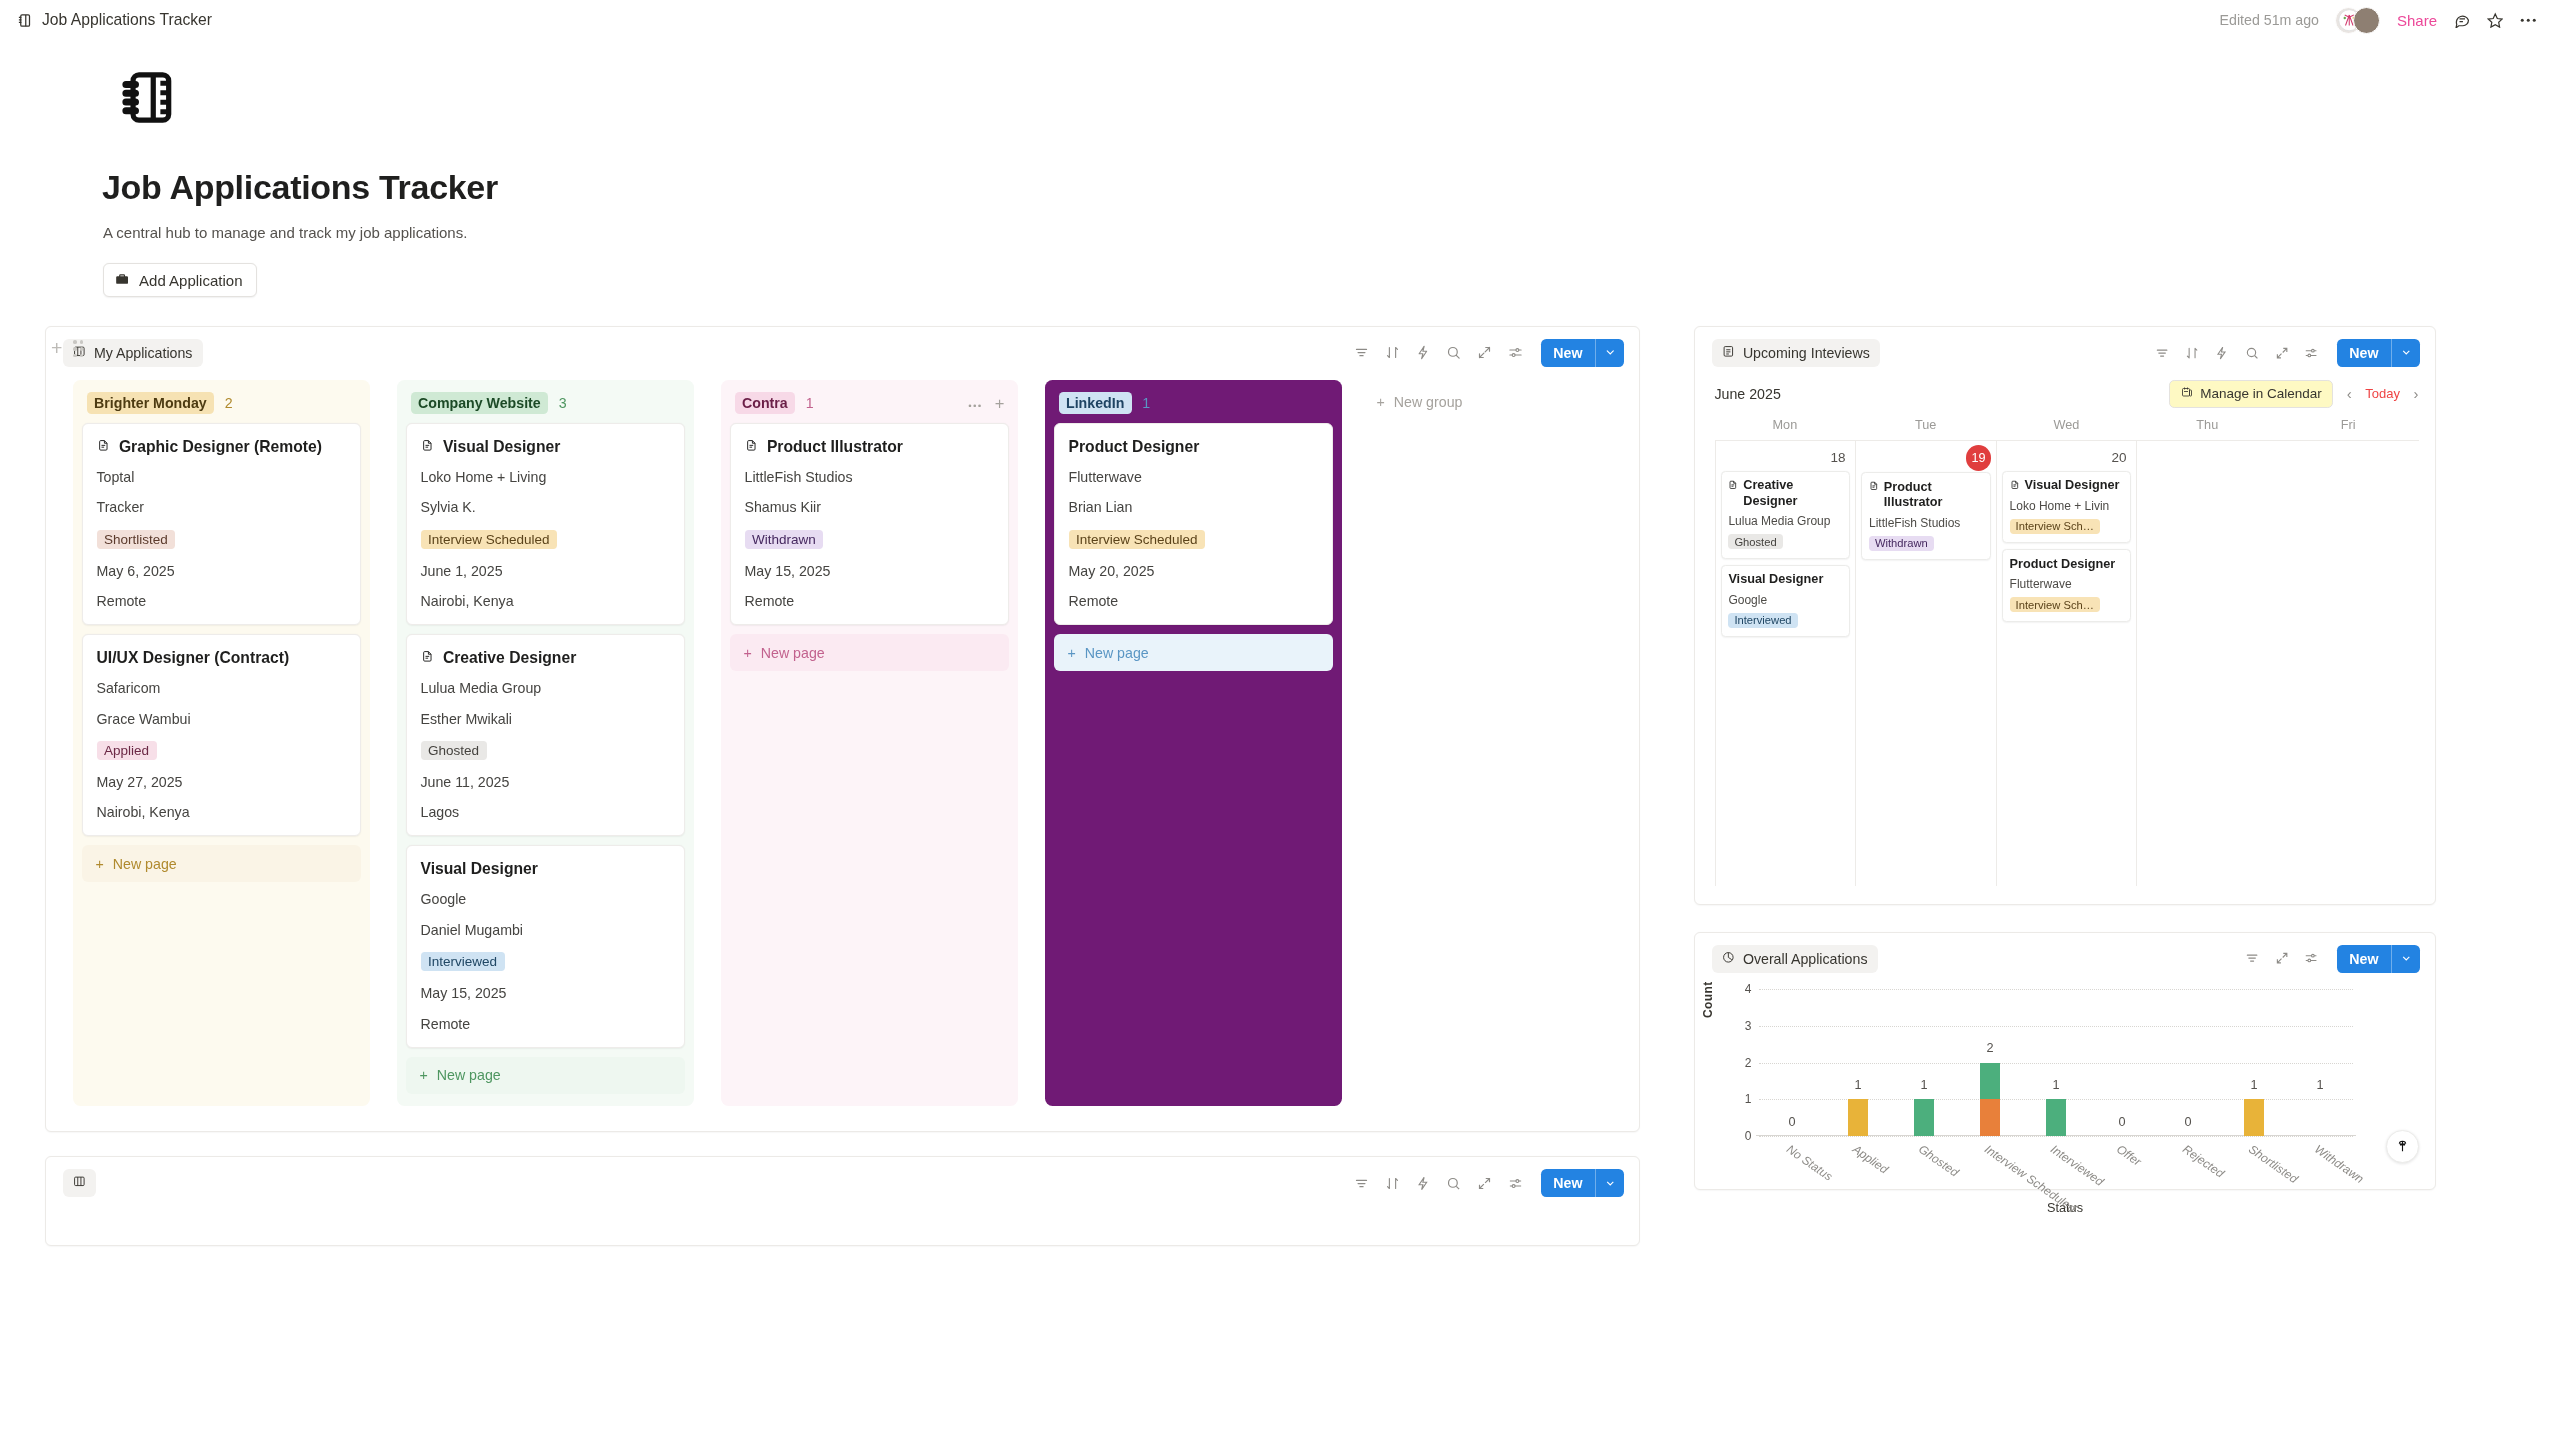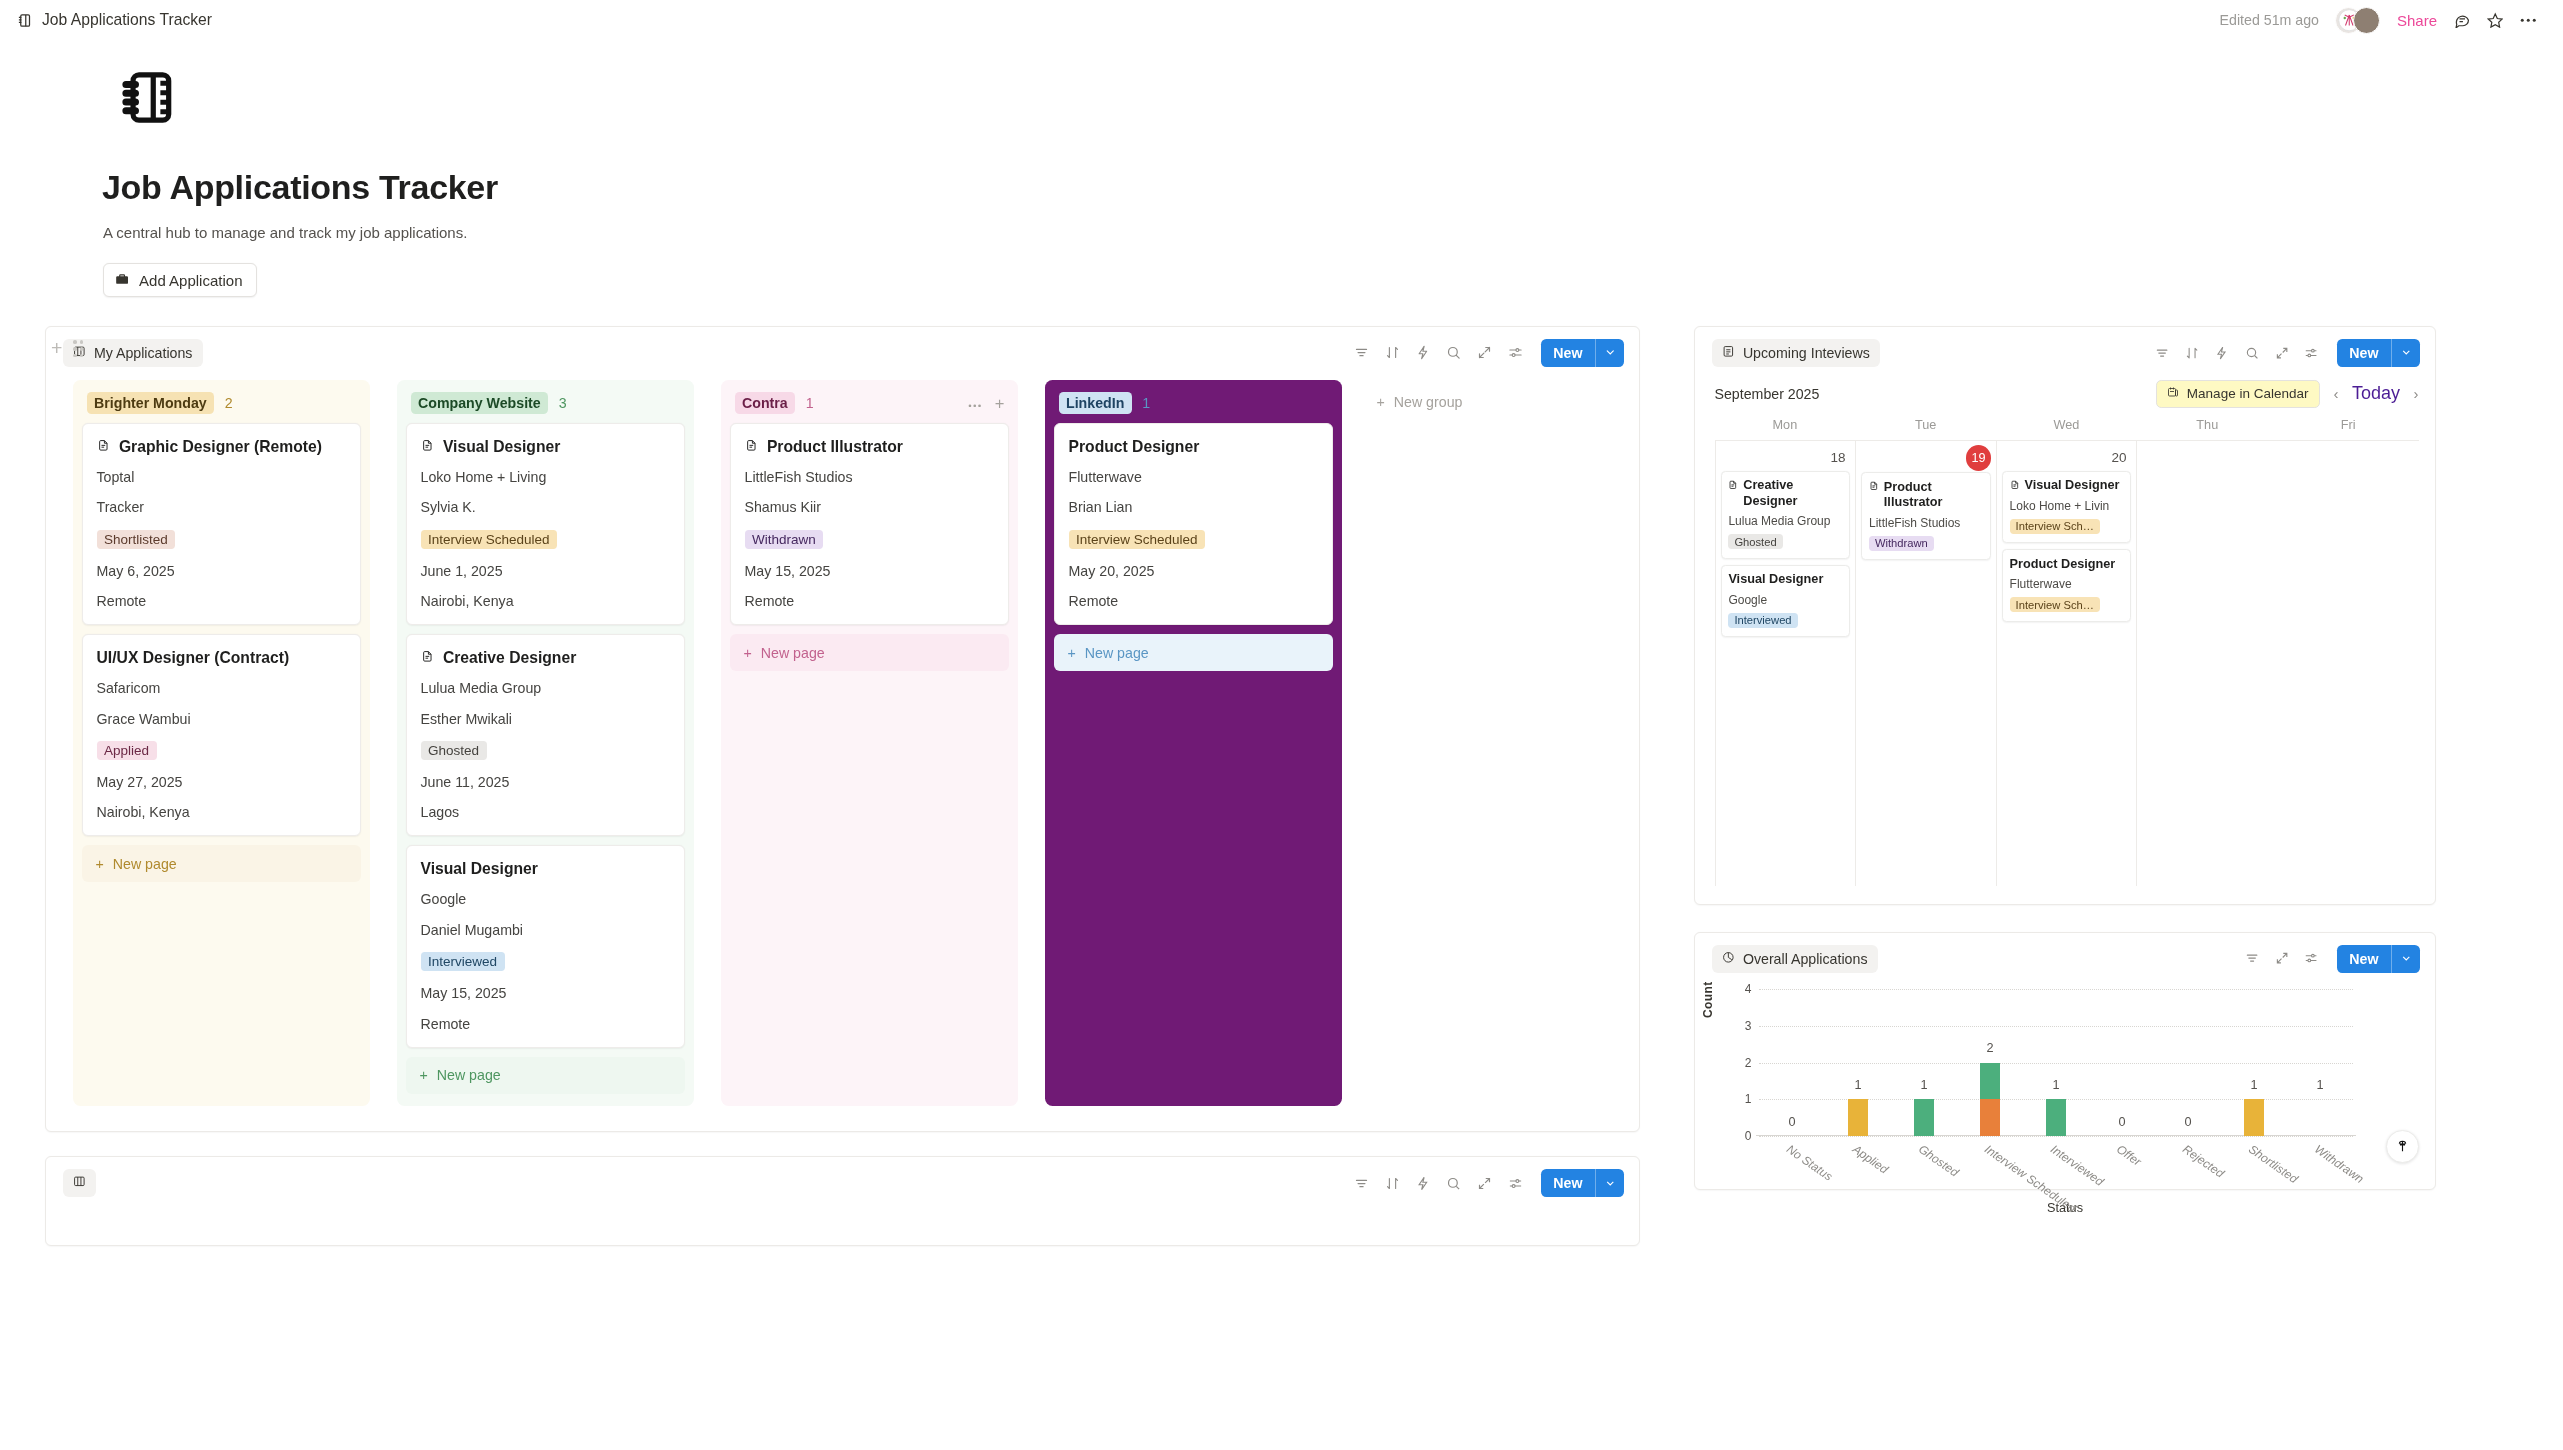--- a/index.html
+++ b/index.html
@@ -104,21 +104,21 @@
 
   
   .cal-sub { display: flex; align-items: center; padding: 7.5px 16.5px 10.5px 19.5px; }
   .cal-month { font-size: 14.2px; color: #37352f; }
   .cal-nav { margin-left: auto; display: flex; align-items: center; gap: 13.5px; }
   .cal-btn {
     display: inline-flex; align-items: center; gap: 7.5px;
     border: 0.7px solid #e4e2df; border-radius: 5.2px; padding: 5.2px 10.5px; font-size: 13.5px;
     background: #fef9c3;
   }
-  .cal-today { font-size: 18px; color: #4c1d95; }
+  .cal-today { font-size: 13px; color: #ef4444; }
   .cal-arrow { color: #8d8b87; font-size: 15px; }
   .cal-grid { padding: 0 16.5px 18px 19.5px; }
   .cal-dows { display: grid; grid-template-columns: repeat(5, 1fr); }
   .cal-dow { text-align: center; font-size: 12.7px; color: #9b9a97; padding-bottom: 7.5px; }
   .cal-cells {
     display: grid; grid-template-columns: repeat(5, 1fr);
     border-top: 0.7px solid #edebe8; border-left: 0.7px solid #edebe8;
     height: 446px;
   }
   .cal-cell { border-right: 0.7px solid #edebe8; padding: 6px 5.2px; position: relative; }
@@ -565,21 +565,21 @@
               <span class="cv">
                   <svg width="10.5" height="10.5" viewBox="0 0 24 24" stroke="#fff" stroke-width="2.6" fill="none">
                     <path d="M5 9l7 7 7-7"></path>
                   </svg>
                 </span>
             </span>
           </span>
         </div>
 
         <div class="cal-sub">
-          <span class="cal-month">September 2025</span>
+          <span class="cal-month">June 2025</span>
           <span class="cal-nav">
             <span class="cal-btn">
               <span>
                 <svg width="12" height="12" viewBox="0 0 24 24" fill="none" stroke="#37352f" stroke-width="1.7">
                     <rect x="3" y="5" width="14" height="15" rx="2"></rect>
                     <path d="M7 3v4M13 3v4M6 11h8"></path>
                     <rect x="17" y="8" width="4" height="12" rx="1.5"></rect>
                   </svg>
               </span>
               <span>Manage in Calendar</span>

